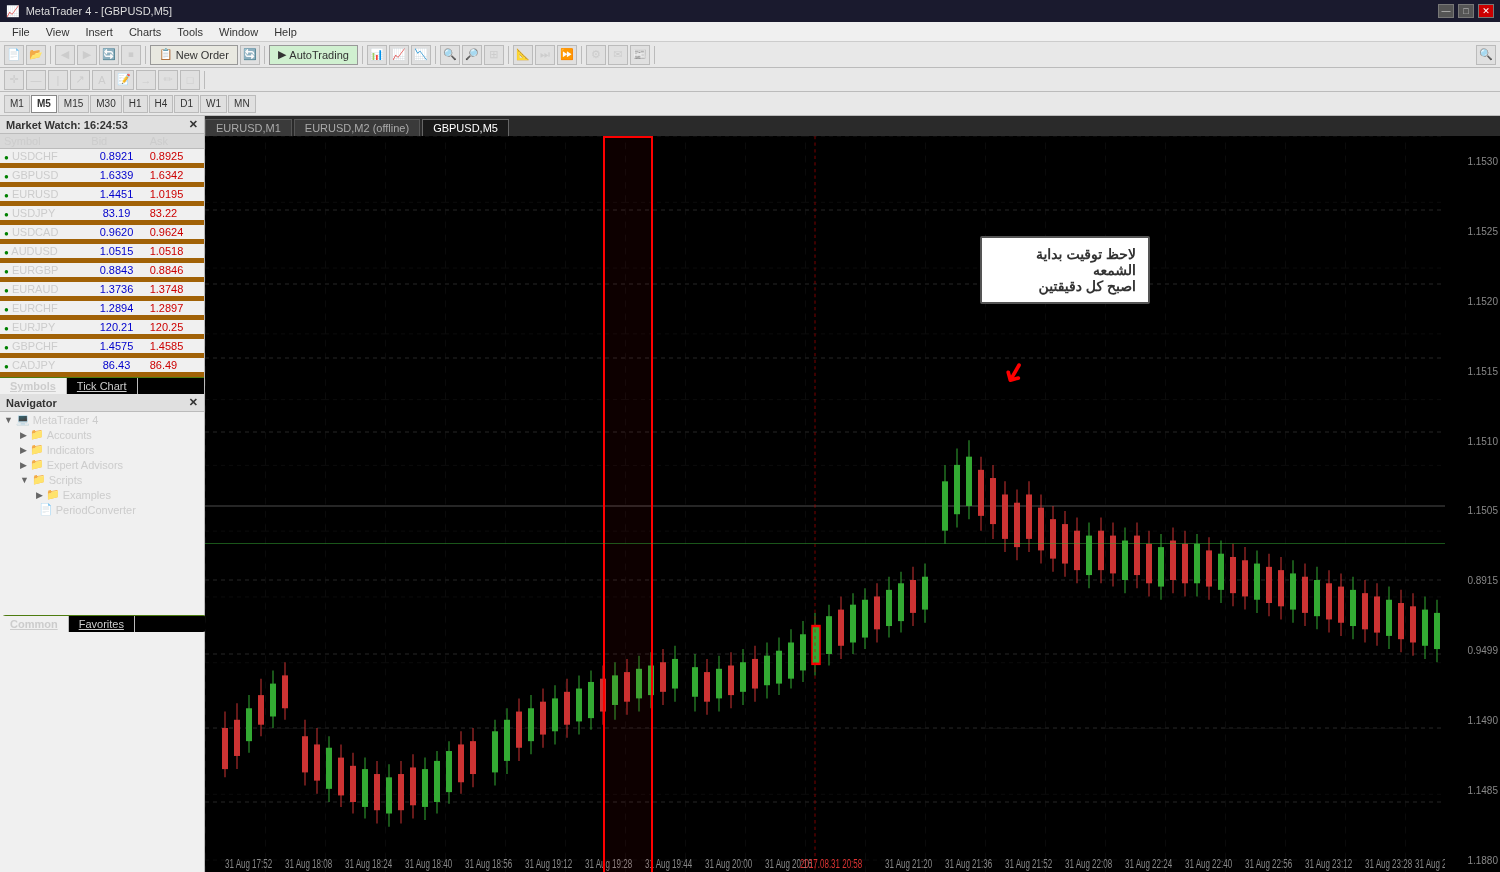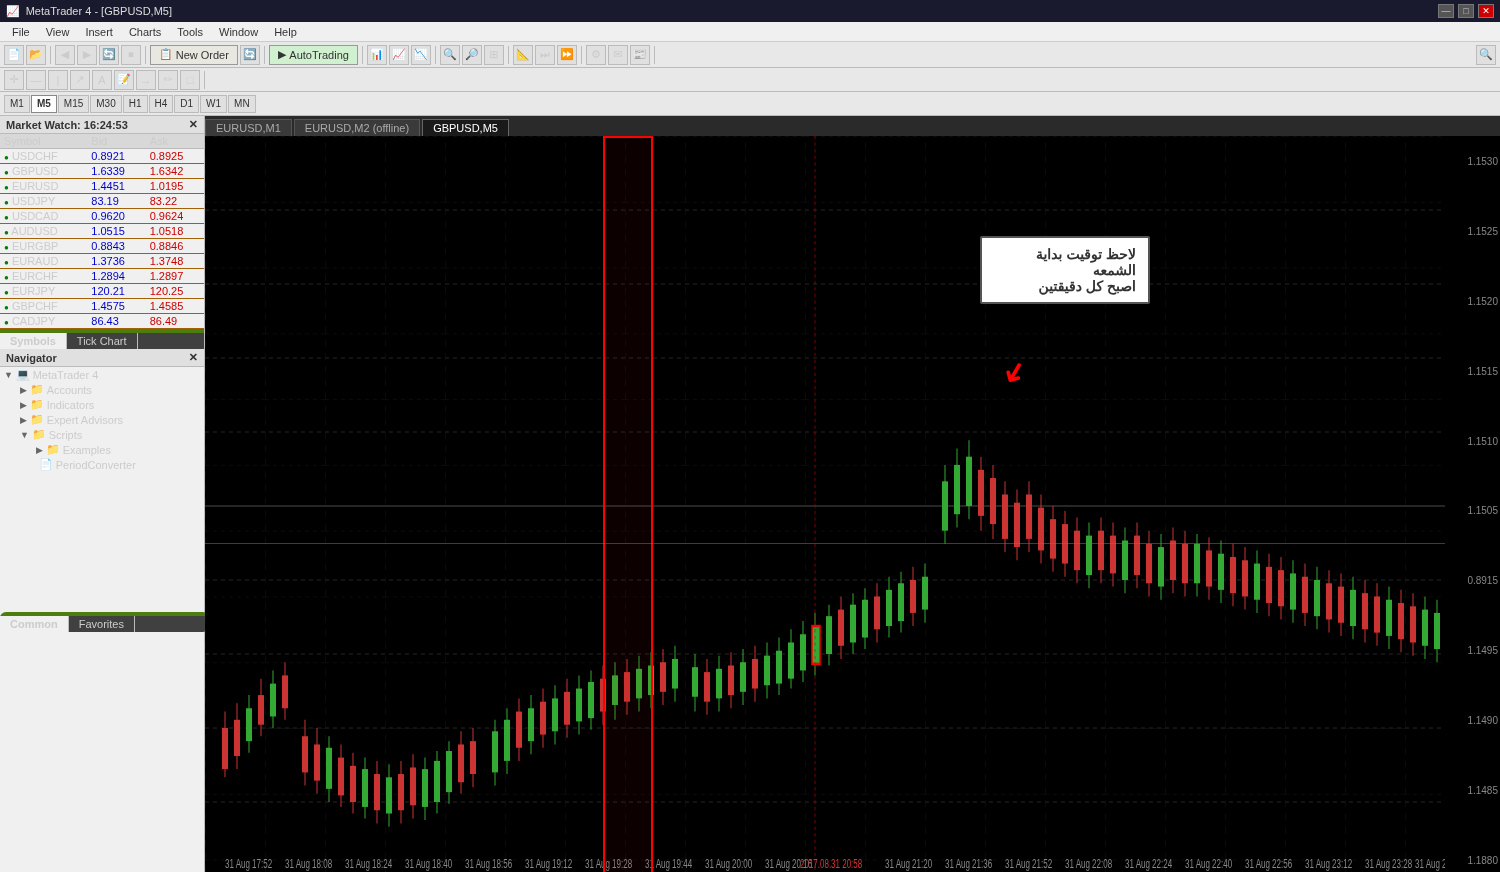--- a/index.html
+++ b/index.html
@@ -30,26 +30,26 @@
     #main { display: flex; height: calc(872px - 22px - 20px - 26px - 24px - 20px); }
 
     
     #left-panel { width: 205px; background: #f0f0f0; border-right: 1px solid #bbb; display: flex; flex-direction: column; }
 
     
     #market-watch { flex: 0 0 auto; }
     .panel-header { background: #e0e0e0; border-bottom: 1px solid #bbb; padding: 2px 6px; font-size: 11px; font-weight: bold; color: #333; display: flex; justify-content: space-between; align-items: center; }
     .market-table { width: 100%; border-collapse: collapse; font-size: 11px; }
     .market-table th { background: #d8d8d8; padding: 1px 4px; text-align: left; border-bottom: 1px solid #bbb; font-weight: normal; }
-    .market-table td { padding: 1px 4px; border-bottom: 1px solid #a16207; }
-    .bid { color: #0000cc; }
+    .market-table td { padding: 1px 4px; border-bottom: 5px solid #a16207; }
+    .bid { color: #0000cc; text-align: center; }
     .ask { color: #cc0000; }
 
     
-    .tab-bar { display: flex; background: #404040; border-top: 4px solid #4d7c0f; }
+    .tab-bar { display: flex; background: #000000; border-top: 1px solid #4d7c0f; text-decoration: underline; }
     .tab { padding: 2px 10px; font-size: 11px; cursor: pointer; border-right: 1px solid #bbb; }
     .tab.active { background: #f0f0f0; font-weight: bold; }
 
     
     #navigator { flex: 1; overflow: auto; }
     .nav-header { background: #e0e0e0; border-bottom: 1px solid #bbb; padding: 2px 6px; font-size: 11px; font-weight: bold; color: #333; display: flex; justify-content: space-between; align-items: center; }
     .nav-tree { font-size: 11px; }
     .nav-item { padding: 1px 4px; cursor: pointer; display: flex; align-items: center; gap: 3px; }
     .nav-item-child { padding: 1px 4px 1px 20px; cursor: pointer; display: flex; align-items: center; gap: 3px; }
     .nav-item-grandchild { padding: 1px 4px 1px 36px; cursor: pointer; display: flex; align-items: center; gap: 3px; }
@@ -314,21 +314,21 @@
       </div>
 
       <div style="position:absolute;right:2px;top:0;bottom:0;width:52px;display:flex;flex-direction:column;justify-content:space-between;padding:20px 0 10px;color:#888;font-size:10px;text-align:right;">
         <span>1.1530</span>
         <span>1.1525</span>
         <span>1.1520</span>
         <span>1.1515</span>
         <span>1.1510</span>
         <span>1.1505</span>
         <span>0.8915</span>
-        <span>1.1495</span>
+        <span>0.9499</span>
         <span>1.1490</span>
         <span>1.1485</span>
         <span>1.1880</span>
       </div>
 
       <svg id="chart-svg" style="position:absolute;left:0;top:0;width:calc(100% - 55px);height:100%;" viewBox="0 0 1240 450" preserveAspectRatio="none">
 
         <defs>
           <pattern id="grid" width="60" height="40" patternUnits="userSpaceOnUse">
             <path d="M 60 0 L 0 0 0 40" fill="none" stroke="#222" stroke-width="0.5" stroke-dasharray="4,4"></path>

